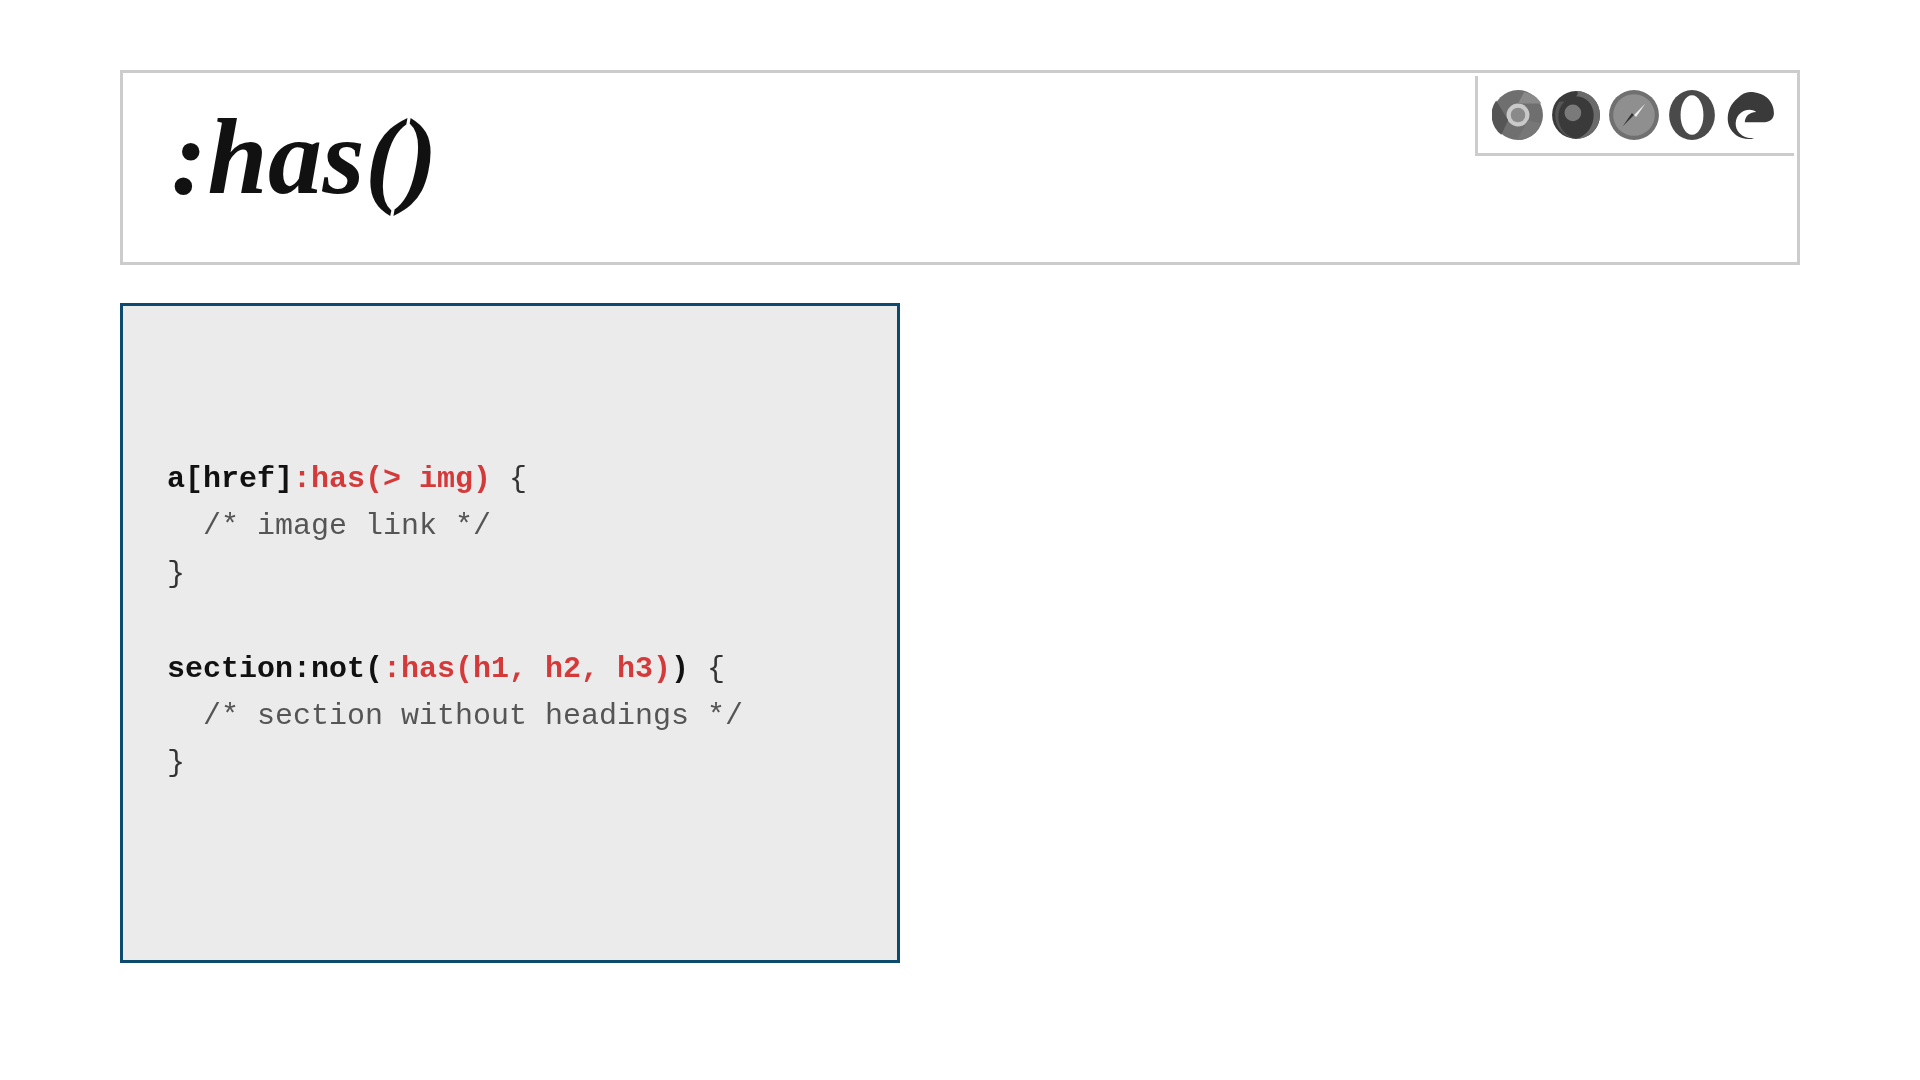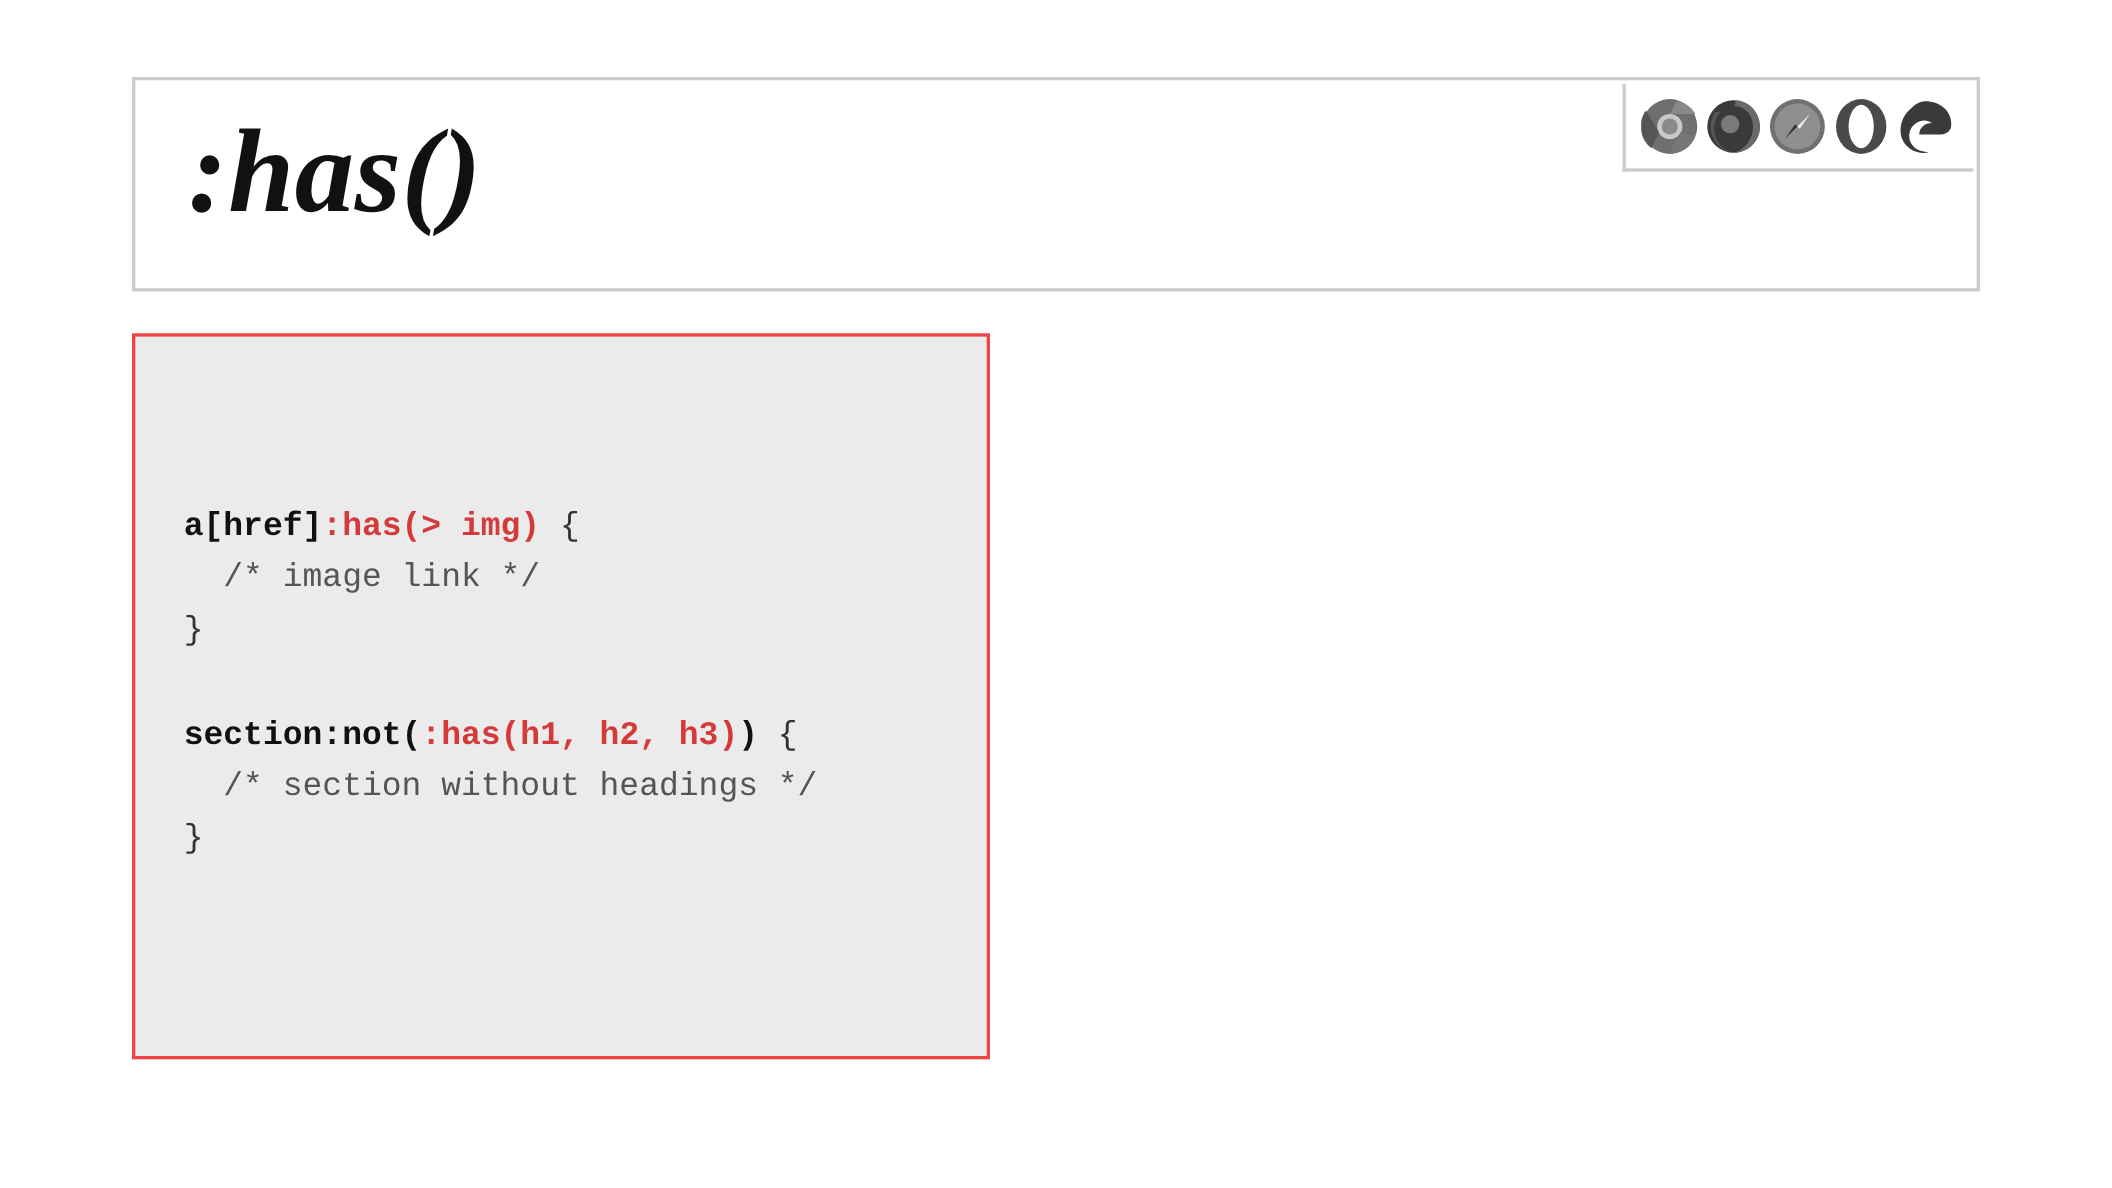--- a/index.html
+++ b/index.html
@@ -61,21 +61,21 @@
     height: 52px;
     display: inline-flex;
     align-items: center;
     justify-content: center;
     filter: grayscale(100%);
   }
   .browser-badge svg { width: 52px; height: 52px; display: block; }
 
   .code-box {
     margin-top: 38px;
-    border: 3px solid #ef4444;
+    border: 3px solid #0c4a6e;
     background: #ebebeb;
     width: 780px;
     height: 660px;
     padding: 150px 44px 40px 44px;
     font-family: Consolas, 'Menlo', 'Courier New', monospace;
     font-size: 30px;
     line-height: 1.58;
     color: #333;
     white-space: pre;
   }

